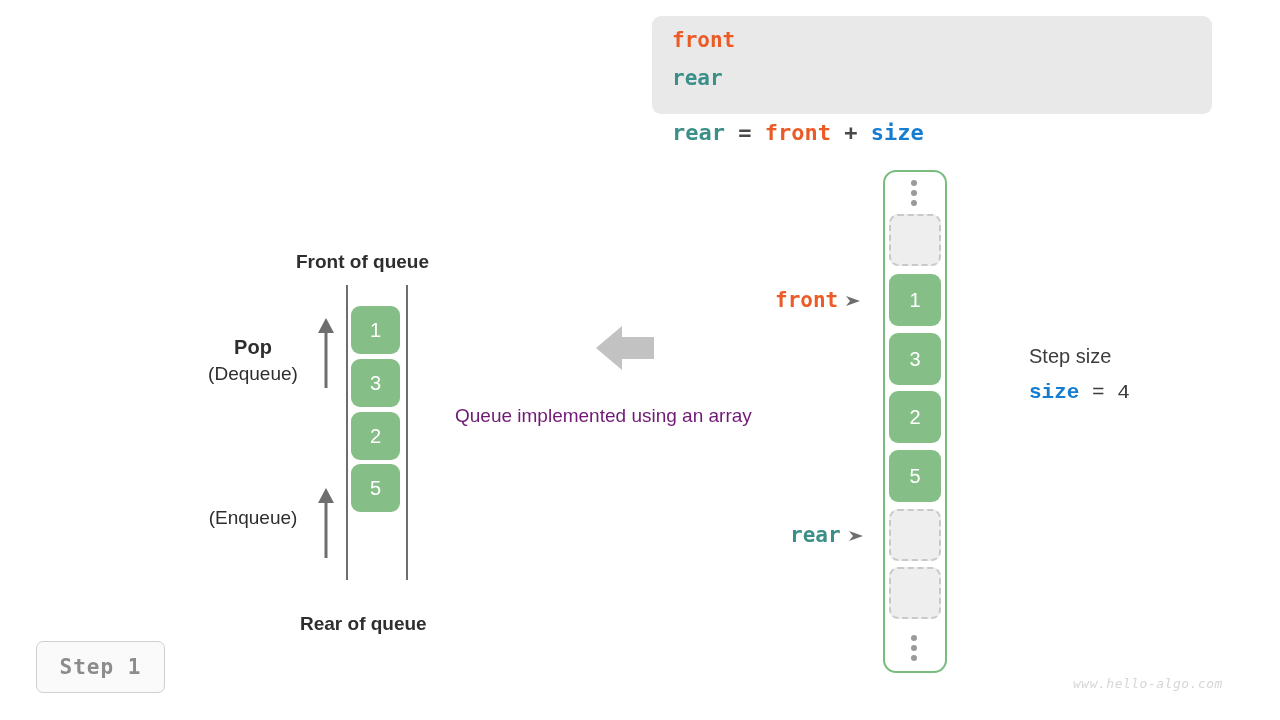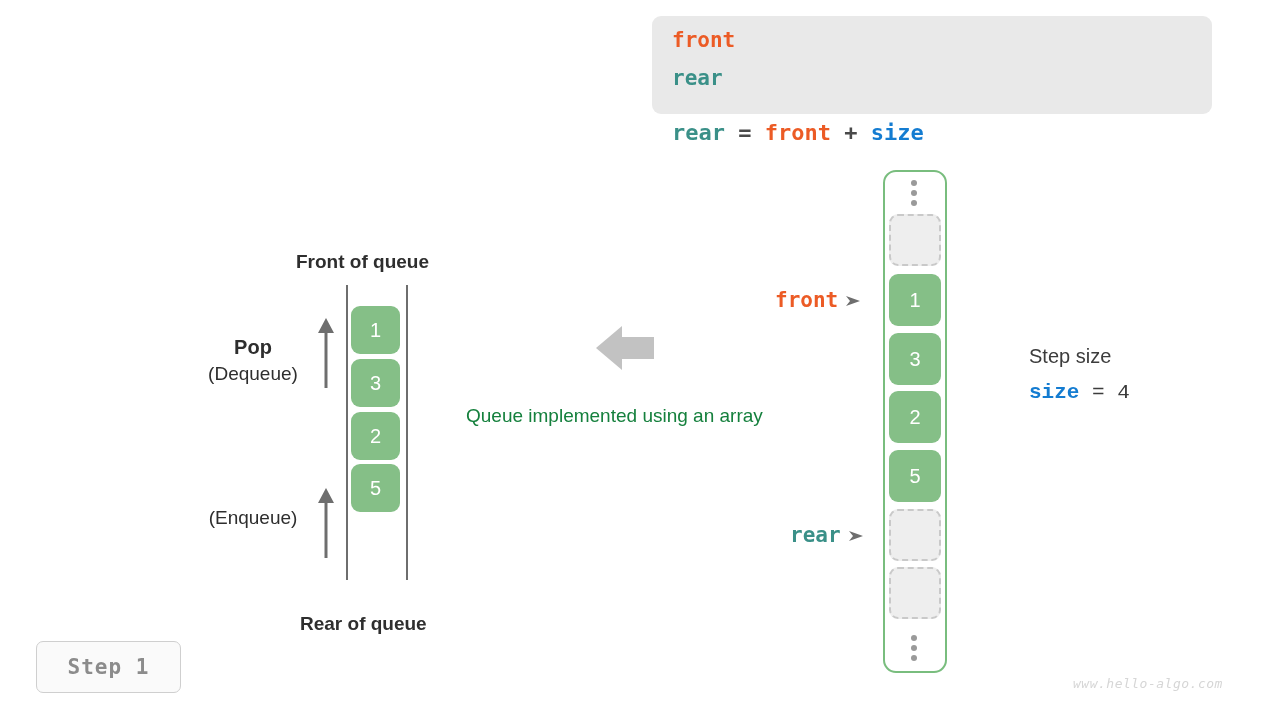--- a/index.html
+++ b/index.html
@@ -128,24 +128,24 @@
   .up-arrow { position: absolute; }
 
   
   #center-arrow {
     position: absolute;
     left: 596px;
     top: 322px;
   }
   #center-caption {
     position: absolute;
-    left: 466px;
+    left: 455px;
     top: 405px;
     font-size: 19px;
-    color: #15803d;
+    color: #701a75;
     white-space: nowrap;
   }
 
   
   #array-container {
     position: absolute;
     left: 883px;
     top: 170px;
     width: 64px;
     height: 503px;
@@ -228,21 +228,21 @@
     white-space: pre;
   }
   #queue-size-value .op { color: #3c3c3c; font-weight: normal; }
   #queue-size-value .num { color: #3c3c3c; font-weight: normal; }
 
   
   #step-badge {
     position: absolute;
     left: 36px;
     top: 641px;
-    width: 145px;
+    width: 129px;
     height: 52px;
     border: 1px solid #cfcfcf;
     border-radius: 7px;
     background: #fafafa;
     display: flex;
     align-items: center;
     justify-content: center;
     font-family: "DejaVu Sans Mono", monospace;
     font-weight: bold;
     font-size: 21px;

